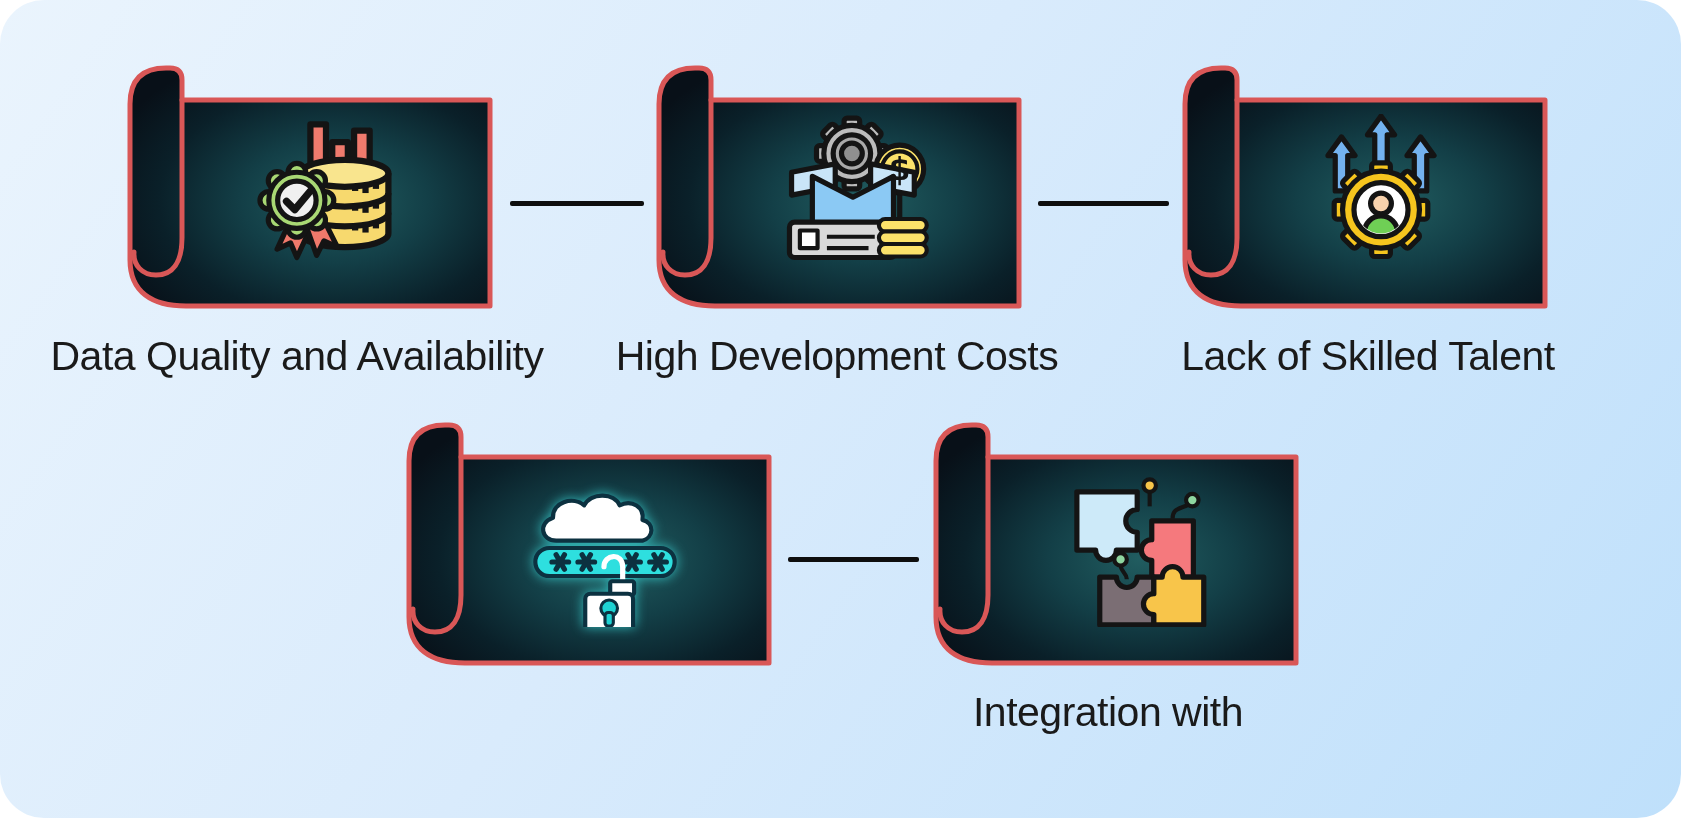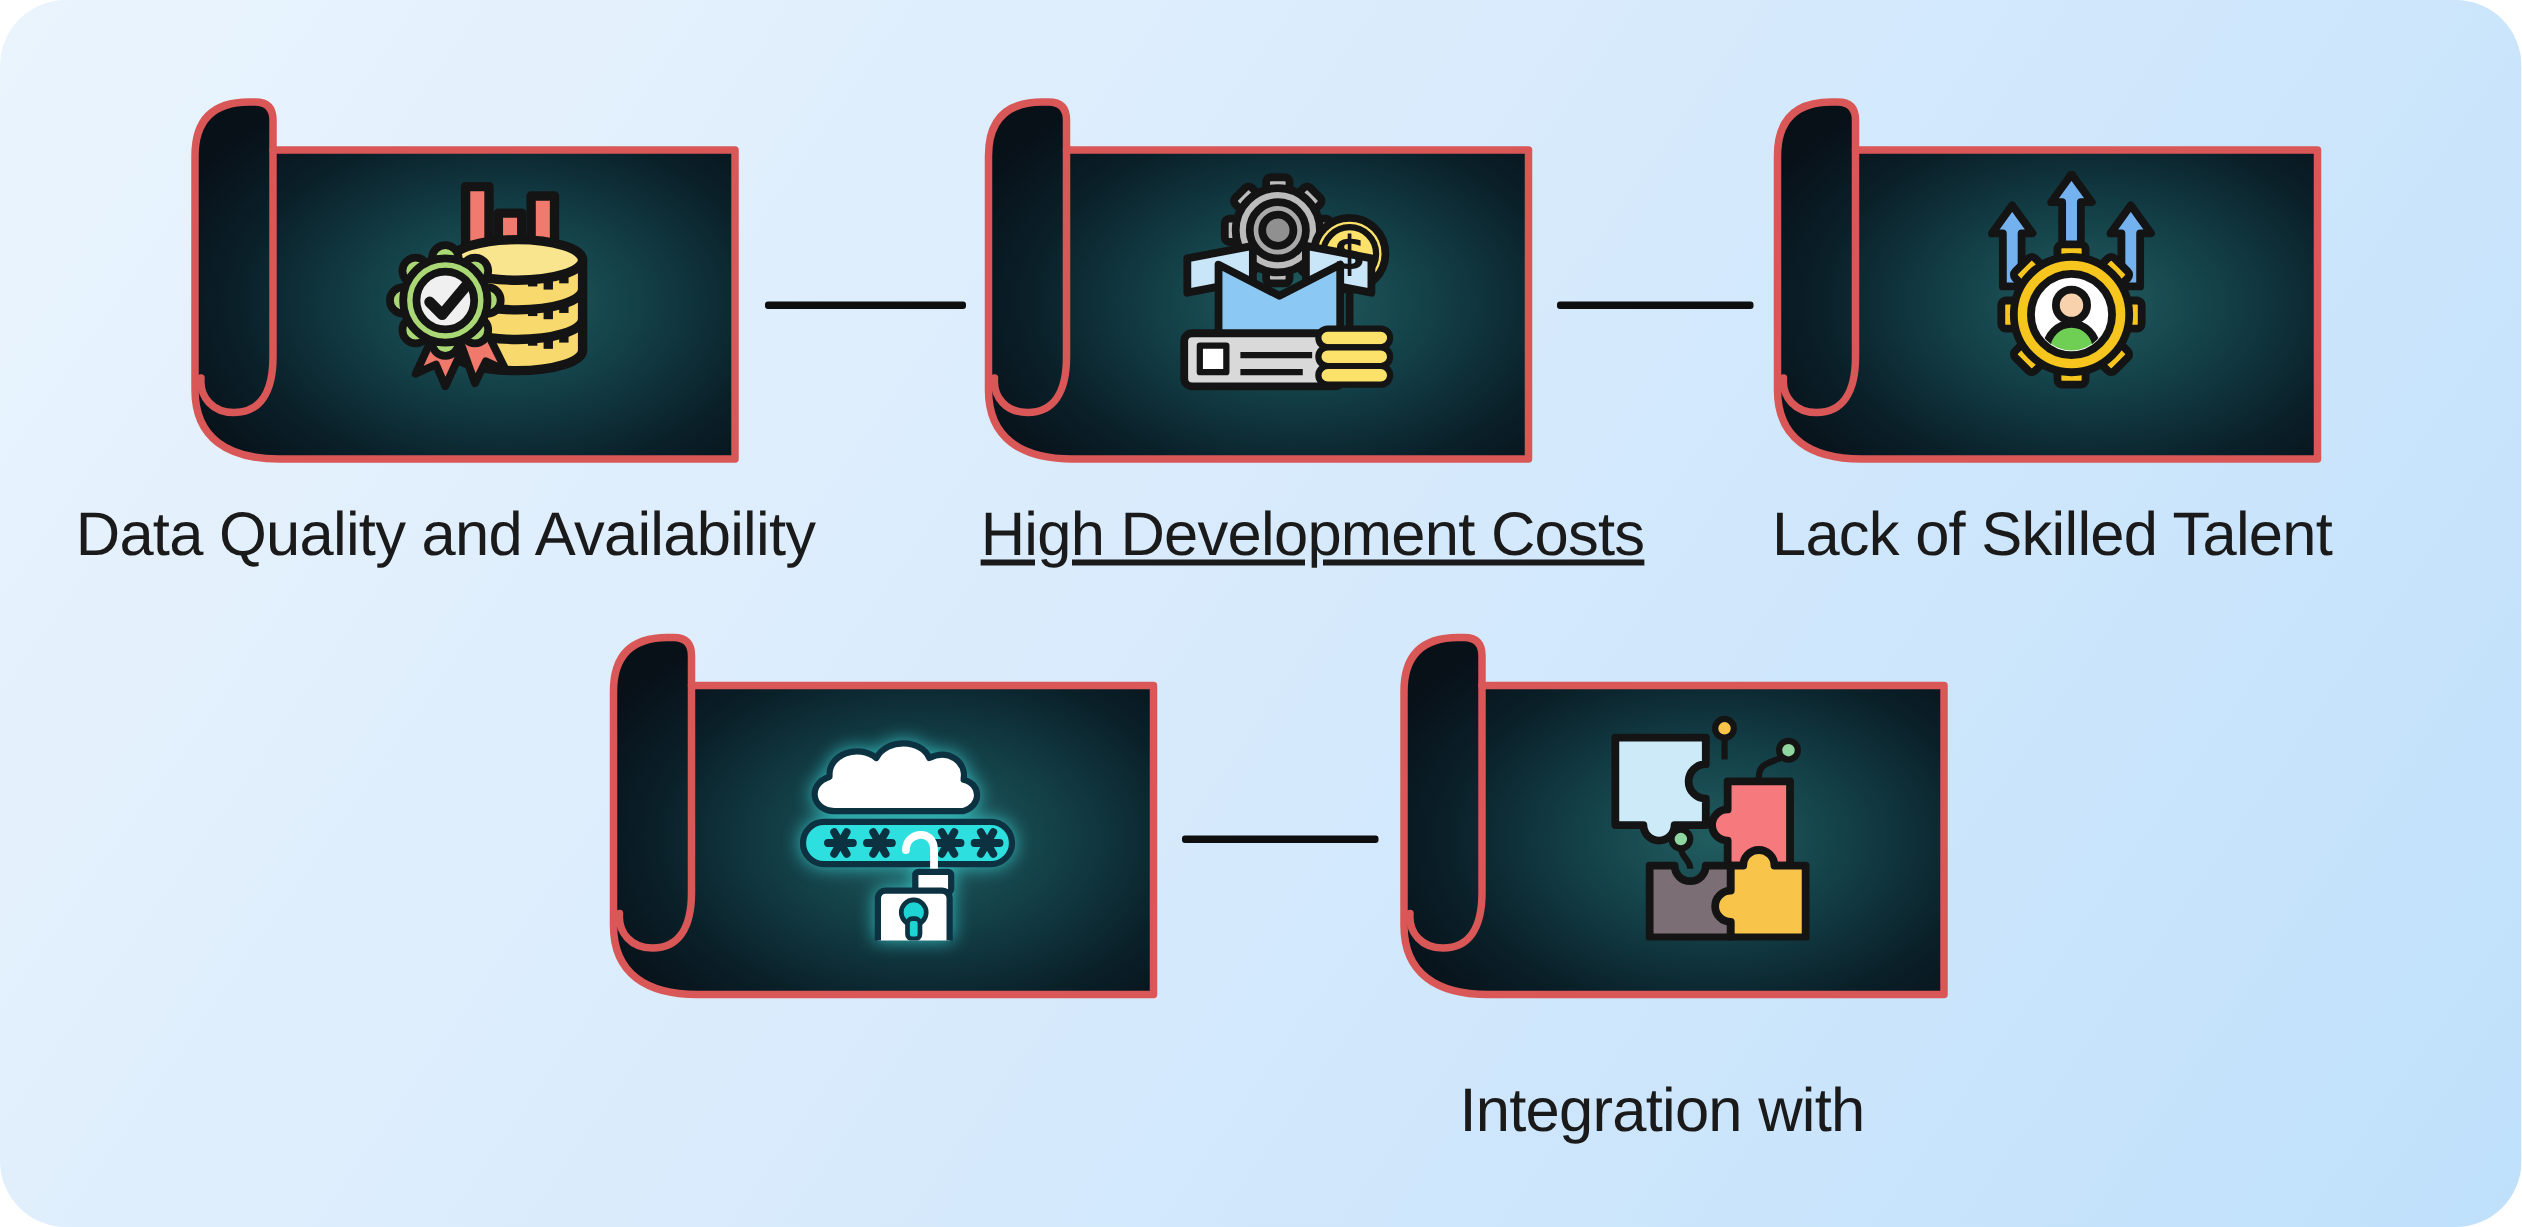--- a/index.html
+++ b/index.html
@@ -20,24 +20,24 @@
   .connector{position:absolute;height:5px;background:#0e0e0e;border-radius:2px;}
   .k1{left:510px;top:201px;width:134px;}
   .k2{left:1038px;top:201px;width:131px;}
   .k3{left:788px;top:557px;width:131px;}
   .title{
     position:absolute;width:640px;transform:translateX(-50%);
     text-align:center;color:#1a1a1a;font-size:41px;line-height:48px;
     letter-spacing:-0.5px;white-space:nowrap;
   }
   .t1{left:297px;top:332px;}
-  .t2{left:875px;top:332px;text-decoration:underline;}
+  .t2{left:837px;top:332px;}
   .t3{left:1368px;top:332px;}
   .t4{left:554px;top:688px;}
-  .t5{left:1108px;top:716px;white-space:normal;}
+  .t5{left:1108px;top:688px;white-space:normal;}
   .glow{filter:drop-shadow(0 0 6px rgba(62,226,226,0.75));}
 </style>
 </head>
 <body>
 
 <div id="canvas">
 
   <svg width="0" height="0" style="position:absolute" aria-hidden="true">
     <defs>
       <radialGradient id="bannerGrad" cx="57%" cy="56%" r="68%">

